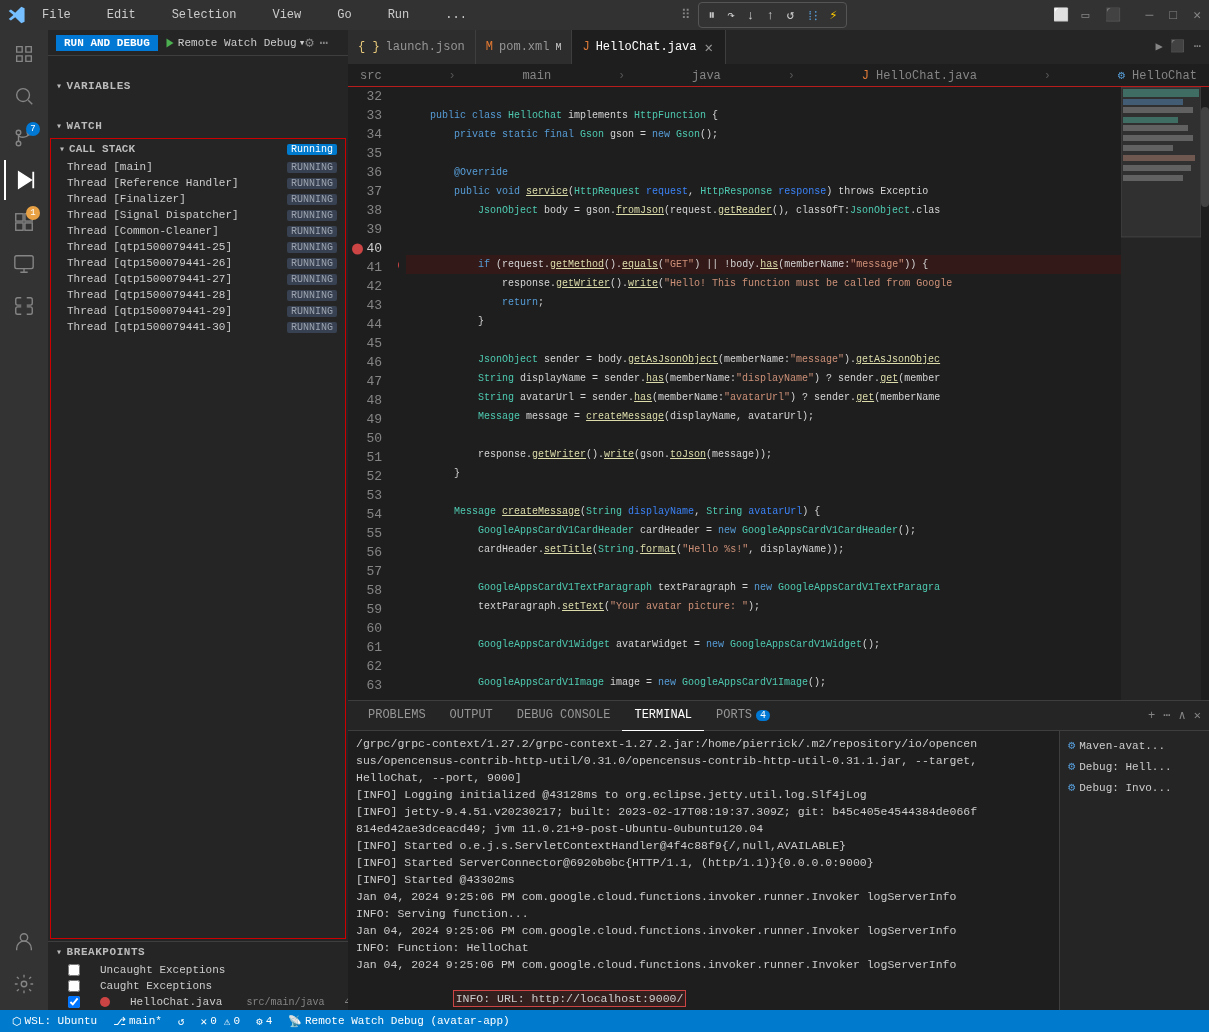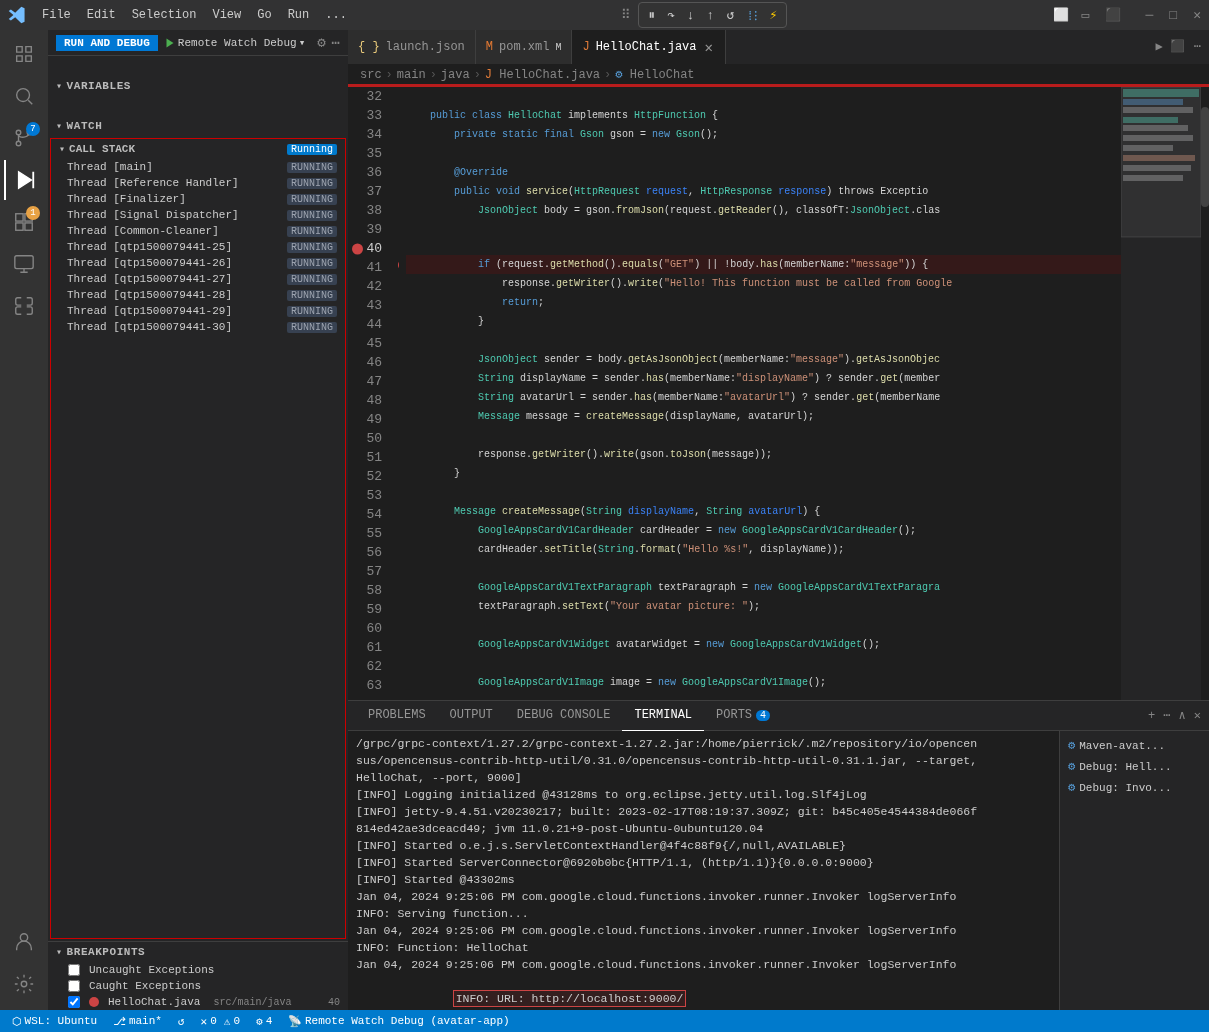--- a/index.html
+++ b/index.html
@@ -25,21 +25,21 @@
       padding: 0 8px;
       flex-shrink: 0;
     }
     .title-bar-left {
       display: flex;
       align-items: center;
       gap: 8px;
     }
     .menu-items {
       display: flex;
-      gap: 0;
+      gap: 20px;
       align-items: flex-end;
     }
     .menu-item {
       padding: 2px 8px;
       cursor: pointer;
       font-size: 12px;
       color: #cccccc;
     }
     .title-bar-center {
       display: flex;
@@ -130,21 +130,21 @@
     
     .debug-panel {
       display: flex;
       flex-direction: column;
       height: 100%;
     }
 
     .debug-header {
       display: flex;
       align-items: center;
-      justify-content: space-between;
+      justify-content: flex-start;
       padding: 4px 8px;
       background: #252526;
       border-bottom: 1px solid #3e3e3e;
       flex-shrink: 0;
     }
     .debug-header-left {
       display: flex;
       align-items: center;
       gap: 6px;
     }
@@ -255,21 +255,21 @@
     
     .breakpoints-section {
       flex-shrink: 0;
       border-top: 1px solid #3e3e3e;
     }
     .breakpoint-item {
       display: flex;
       align-items: center;
       padding: 2px 8px 2px 20px;
       font-size: 11px;
-      gap: 9px;
+      gap: 20px;
     }
     .bp-checkbox {
       width: 12px;
       height: 12px;
       cursor: pointer;
     }
     .bp-dot {
       width: 10px;
       height: 10px;
       border-radius: 50%;
@@ -337,25 +337,26 @@
       color: #858585;
     }
 
     
     .breadcrumb {
       height: 22px;
       background: #1e1e1e;
       display: flex;
       align-items: center;
       padding: 0 12px;
-      gap: 4px;
+      gap: 16px;
       font-size: 12px;
       color: #858585;
       flex-shrink: 0;
-      border-bottom: 3px solid #b91c1c;
+      border-bottom: 1px solid #b91c1c;
+      justify-content: space-between;
     }
     .breadcrumb-sep { color: #555; }
 
     
     .editor-content {
       display: flex;
       flex: 1;
       overflow: hidden;
       background: #1e1e1e;
     }
@@ -377,21 +378,21 @@
       min-height: 19px;
     }
     .code-line.breakpoint-line {
       background: rgba(180, 0, 0, 0.15);
       margin-top: 16px;
     }
 
     .kw { color: #569cd6; }
     .cn { color: #4ec9b0; }
     .str { color: #ce9178; }
-    .fn { color: #dcdcaa; }
+    .fn { color: #dcdcaa; text-decoration: underline; }
     .param { color: #3b82f6; }
     .ann { color: #569cd6; }
 
     
     .minimap {
       width: 80px;
       background: #1e1e1e;
       flex-shrink: 0;
       position: relative;
       overflow: hidden;

